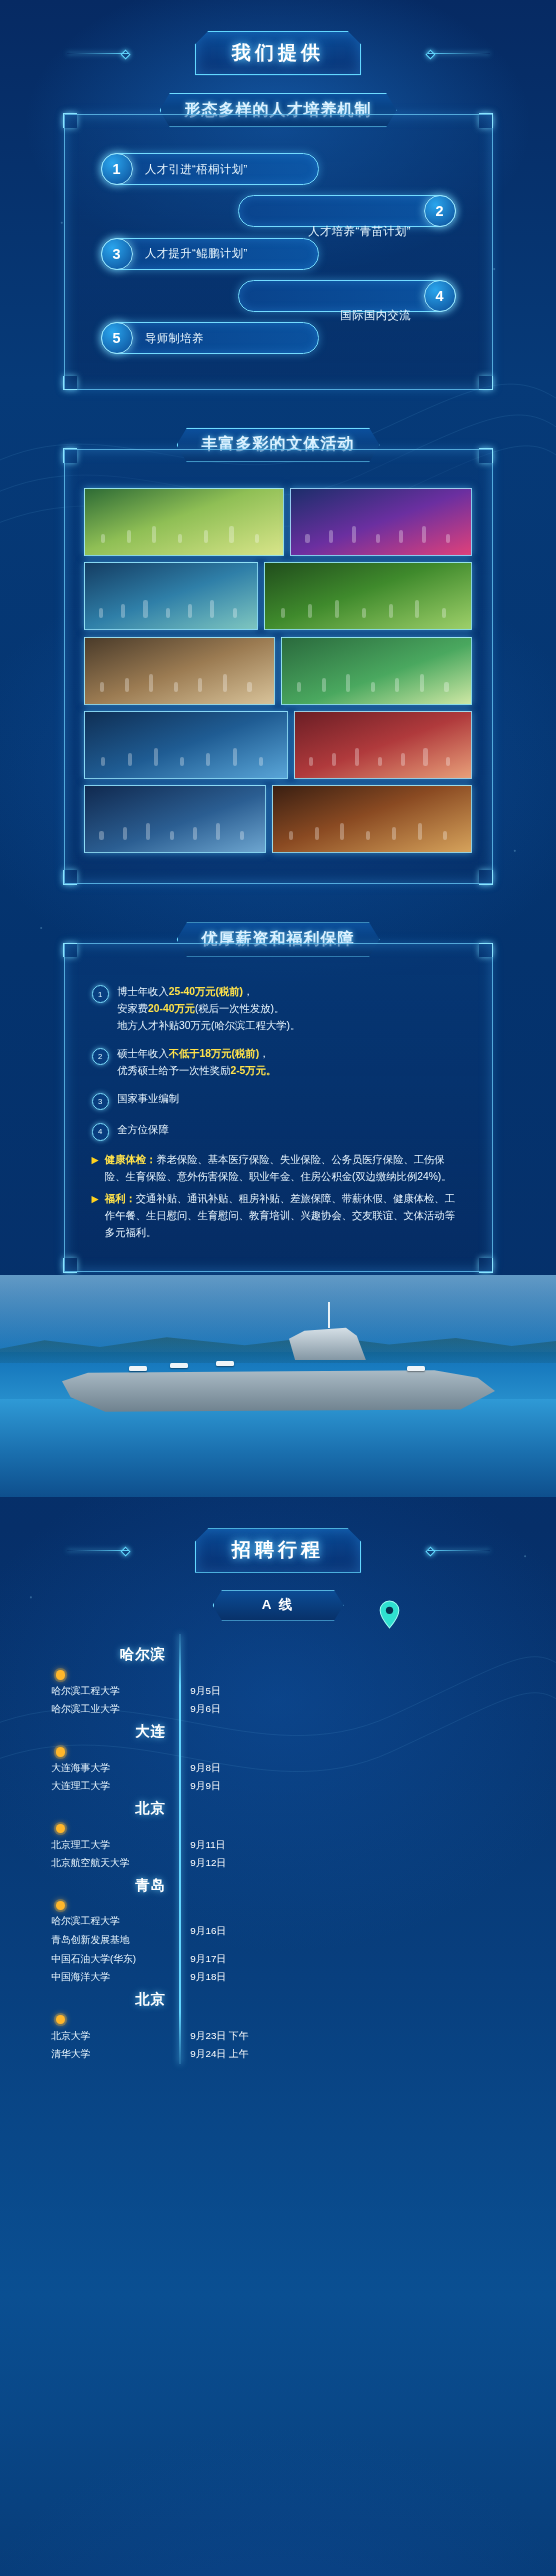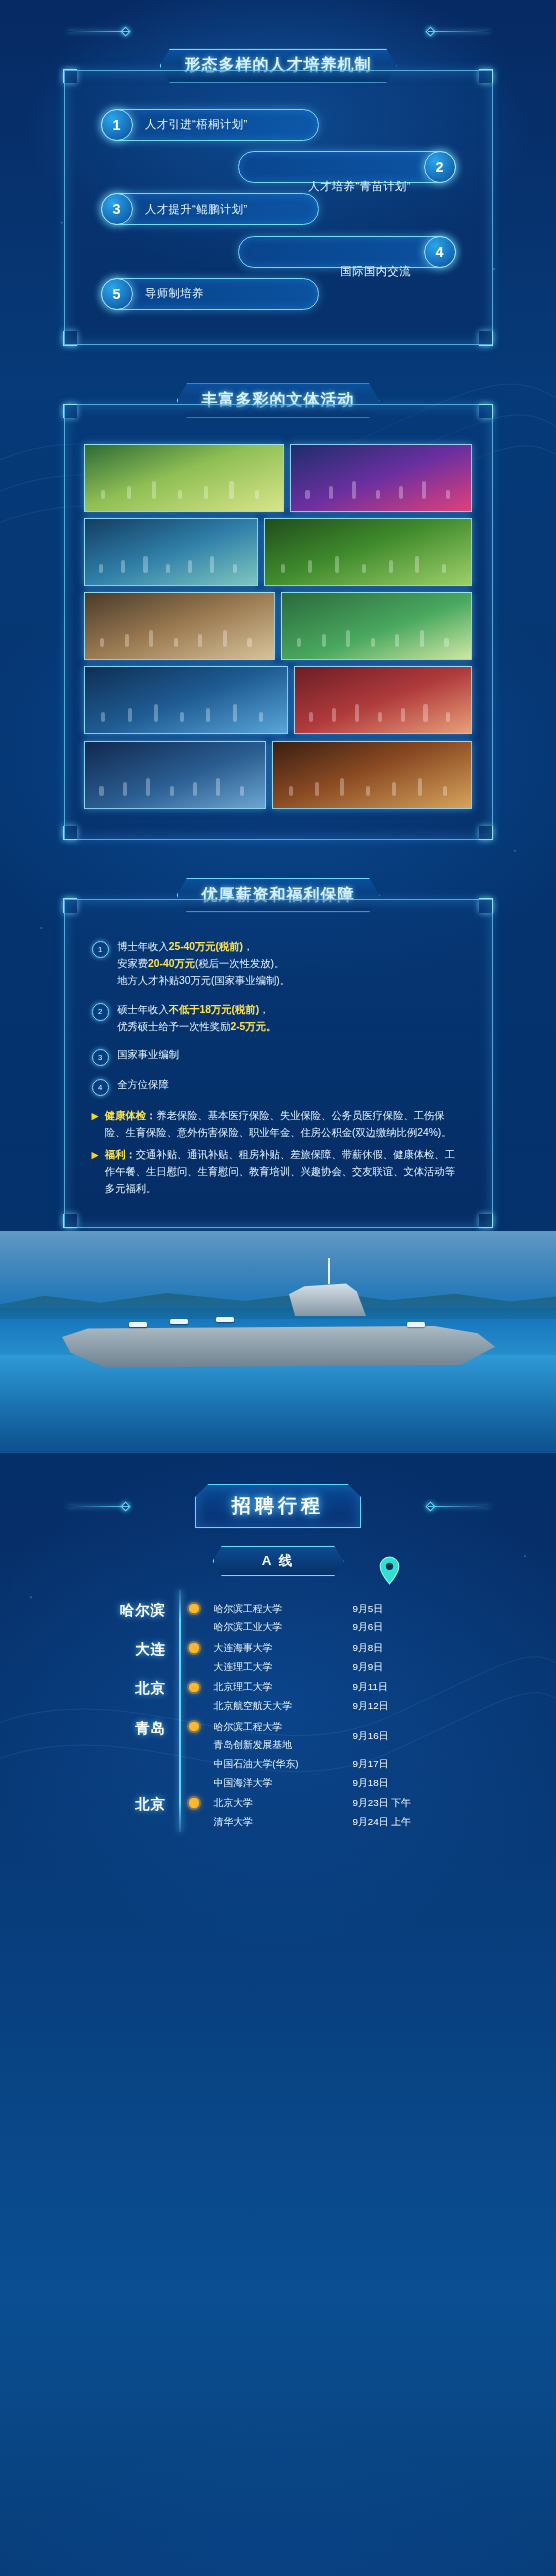--- a/index.html
+++ b/index.html
@@ -346,20 +346,21 @@
     top: 0; bottom: 0;
     width: 2.1px;
     background: linear-gradient(180deg, rgba(110,220,255,0.25), #62d6ff 12%, #62d6ff 88%, rgba(110,220,255,0.25));
     box-shadow: 0 0 6.2px rgba(100,215,255,0.8);
   }
   .stop {
     position: relative;
     display: flex;
     align-items: flex-start;
     min-height: 39px;
+    flex-direction: column;
   }
   .stop .city {
     width: 120px;
     text-align: right;
     padding-right: 13.4px;
     font-size: 14.4px;
     font-weight: bold;
     color: #ffffff;
     letter-spacing: 1px;
     text-shadow: 0 0 6.2px rgba(120,220,255,0.8);
@@ -422,20 +423,23 @@
         <circle cx="1020" cy="3020" r="2"></circle>
       <circle cx="100" cy="5100" r="2"></circle>
         <circle cx="980" cy="5300" r="2"></circle>
     </g>
   </svg>
 
   <div class="spacer-60"></div>
   <div class="banner">
     <span class="banner-wing left"></span>
     <span class="banner-wing right"></span>
+    <div class="banner-inner">
+      <div class="banner-title">我们提供</div>
+    </div>
   </div>
 
   <div class="spacer-60"></div>
 
   <div class="subtitle-chip">
     <span class="chip">形态多样的人才培养机制</span>
   </div>
   <div class="panel" style="margin-top:-13.4px;padding-top:17.5px;">
     <span class="corner tl"></span>
     <span class="corner tr"></span>
@@ -627,21 +631,21 @@
     <span class="chip">优厚薪资和福利保障</span>
   </div>
   <div class="panel" style="margin-top:-13.4px;padding-top:15.5px;">
     <span class="corner tl"></span>
     <span class="corner tr"></span>
     <span class="corner bl"></span>
     <span class="corner br"></span>
     <div class="benefit-wrap" id="welfare-list">
         <div class="b-item">
           <div class="b-num">1</div>
-          <div class="b-text"><span>博士年收入</span><span class="hl-y">25-40万元(税前)</span><span>，</span><br><span>安家费</span><span class="hl-y">20-40万元</span><span>(税后一次性发放)。</span><br><span>地方人才补贴30万元(国家事业编制)。</span></div>
+          <div class="b-text"><span>博士年收入</span><span class="hl-y">25-40万元(税前)</span><span>，</span><br><span>安家费</span><span class="hl-y">20-40万元</span><span>(税后一次性发放)。</span><br><span>地方人才补贴30万元(哈尔滨工程大学)。</span></div>
         </div>
         <div class="b-item">
           <div class="b-num">2</div>
           <div class="b-text"><span>硕士年收入</span><span class="hl-y">不低于18万元(税前)</span><span>，</span><br><span>优秀硕士给予一次性奖励</span><span class="hl-y">2-5万元。</span></div>
         </div>
         <div class="b-item">
           <div class="b-num">3</div>
           <div class="b-text">国家事业编制</div>
         </div>
         <div class="b-item">

